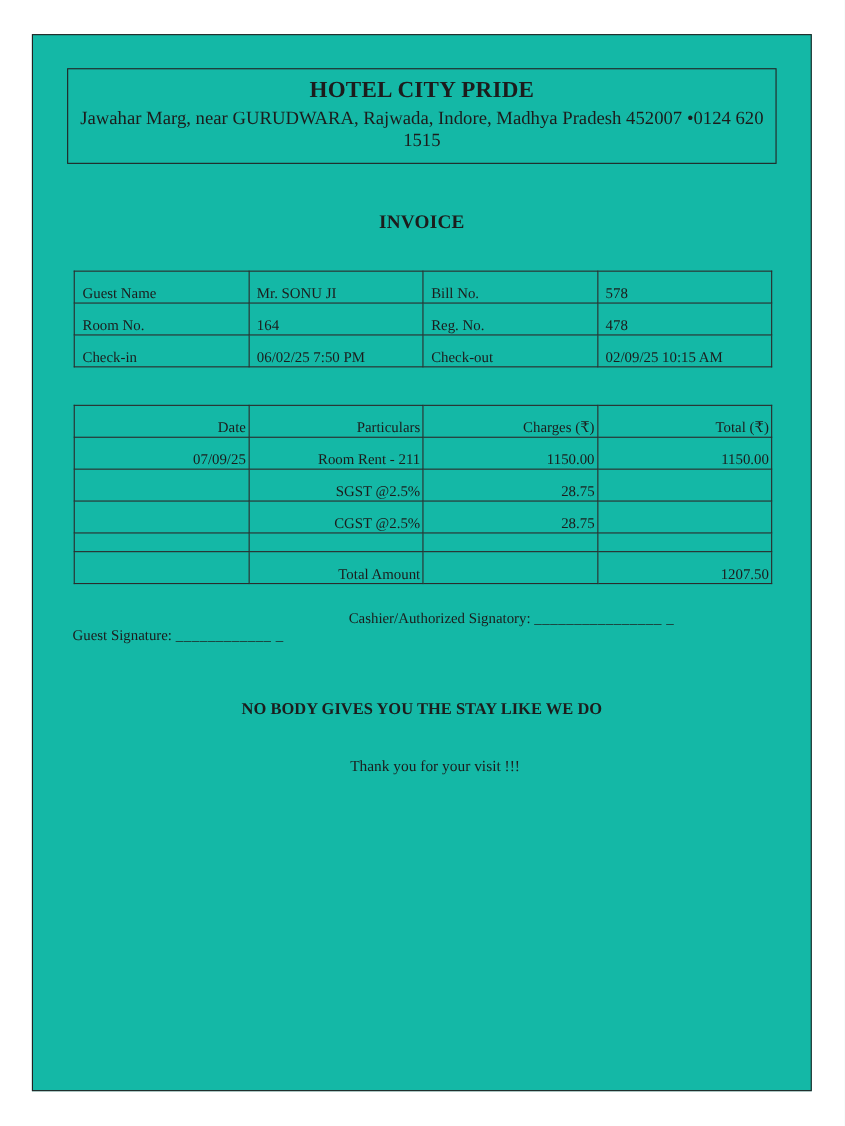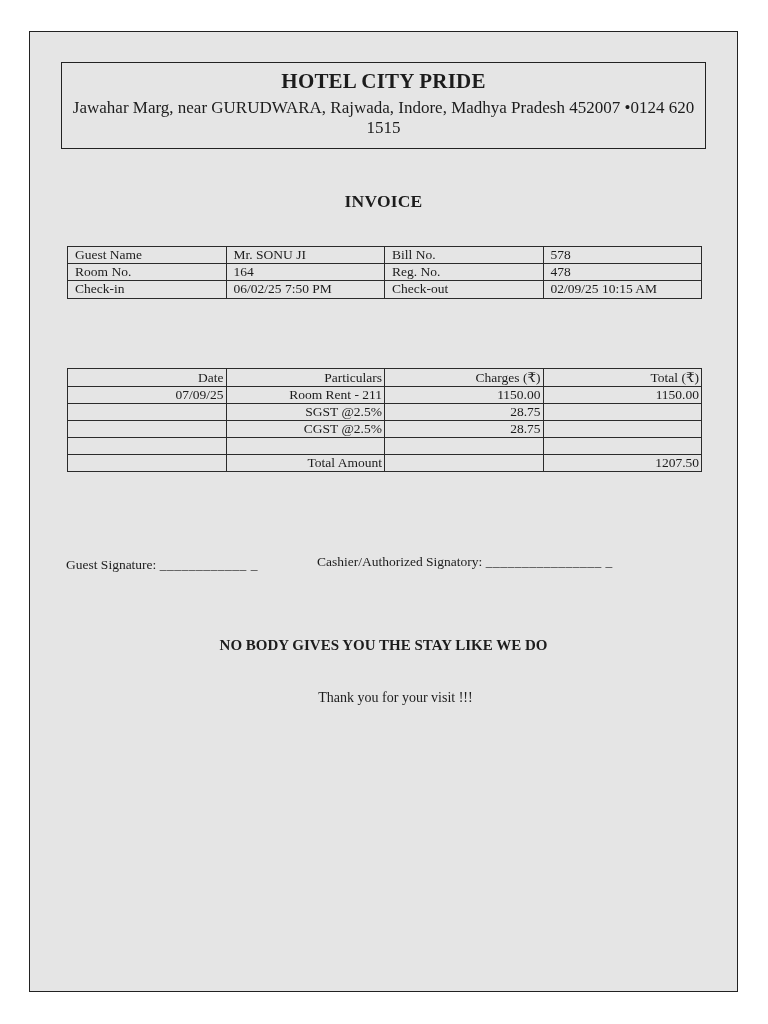--- a/index.html
+++ b/index.html
@@ -7,21 +7,21 @@
     width: 768px; height: 1024px;
     background: #ffffff;
     font-family: "Liberation Serif", "DejaVu Serif", serif;
     color: #1c1c1c;
     overflow: hidden;
   }
   .page {
     position: absolute;
     left: 29px; top: 31px;
     width: 709px; height: 961px;
-    background: #e5e5e5;
+    background: #14b8a6;
     border: 1.5px solid #222222;
   }
   .header-box {
     position: absolute;
     left: 31px; top: 30px;
     width: 645px; height: 87px;
     border: 1.5px solid #222222;
     text-align: center;
   }
   .hotel-name {
@@ -51,33 +51,33 @@
     table-layout: fixed;
   }
   .guest-table { top: 214px; }
   .charges-table { top: 336px; }
   td, th {
     border: 1px solid #2b2b2b;
     font-size: 13.5px;
     font-weight: normal;
     text-align: left;
     vertical-align: middle;
-    padding: 0 2px 0 7px;
+    padding: 12px 2px 0 7px;
     white-space: nowrap;
     overflow: hidden;
   }
   .guest-table td { height: 17.2px; width: 25%; }
   .charges-table td, .charges-table th { height: 16.5px; width: 25%; text-align: right; }
   .sig-row {
     position: absolute;
     left: 0; top: 522px;
     width: 100%;
     font-size: 13.5px;
   }
-  .sig-guest { position: absolute; left: 36px; top: 3px; white-space: nowrap; }
+  .sig-guest { position: absolute; left: 36px; top: 16px; white-space: nowrap; }
   .sig-cashier { position: absolute; left: 287px; top: 0; white-space: nowrap; }
   .sig-line { letter-spacing: 0.5px; }
   .tagline {
     position: absolute;
     left: 0; top: 605px;
     width: 100%;
     text-align: center;
     font-size: 15px;
     font-weight: bold;
   }

